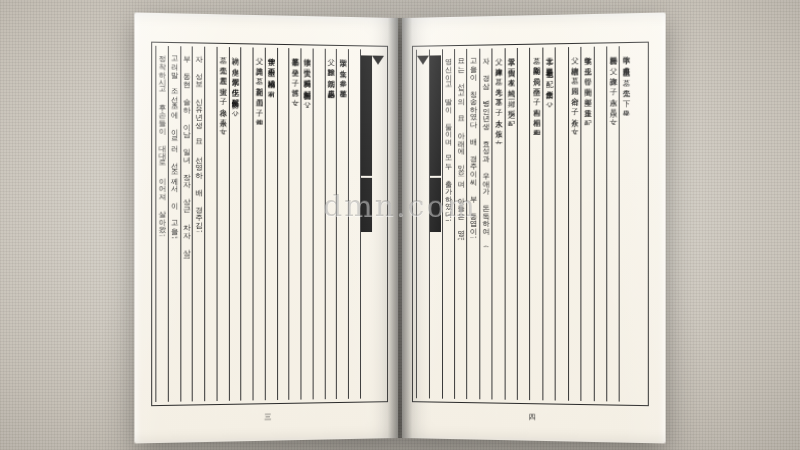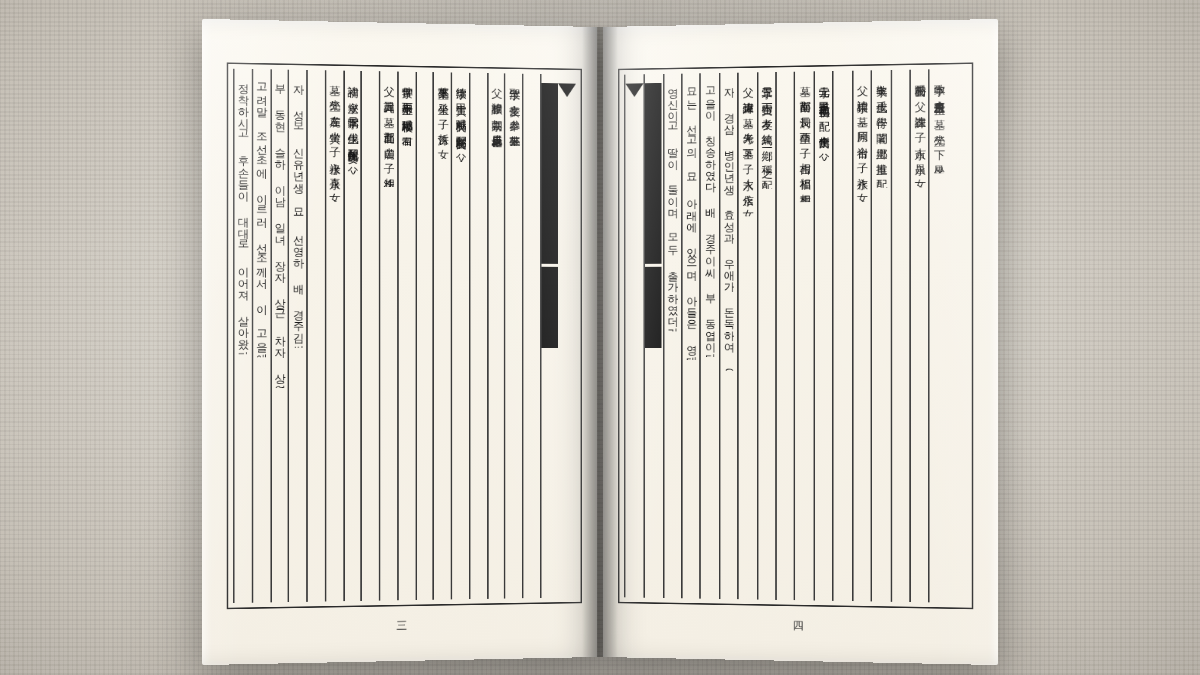--- a/index.html
+++ b/index.html
@@ -325,13 +325,14 @@
             </div>
           </div>
       </div>
       <div class="folio">四</div>
       <div class="sheen"></div>
     </div>
 
     <div class="gutter"></div>
   </div>
 
+  <div class="watermark">dmn.com</div>
 </div>
 
 </body></html>

